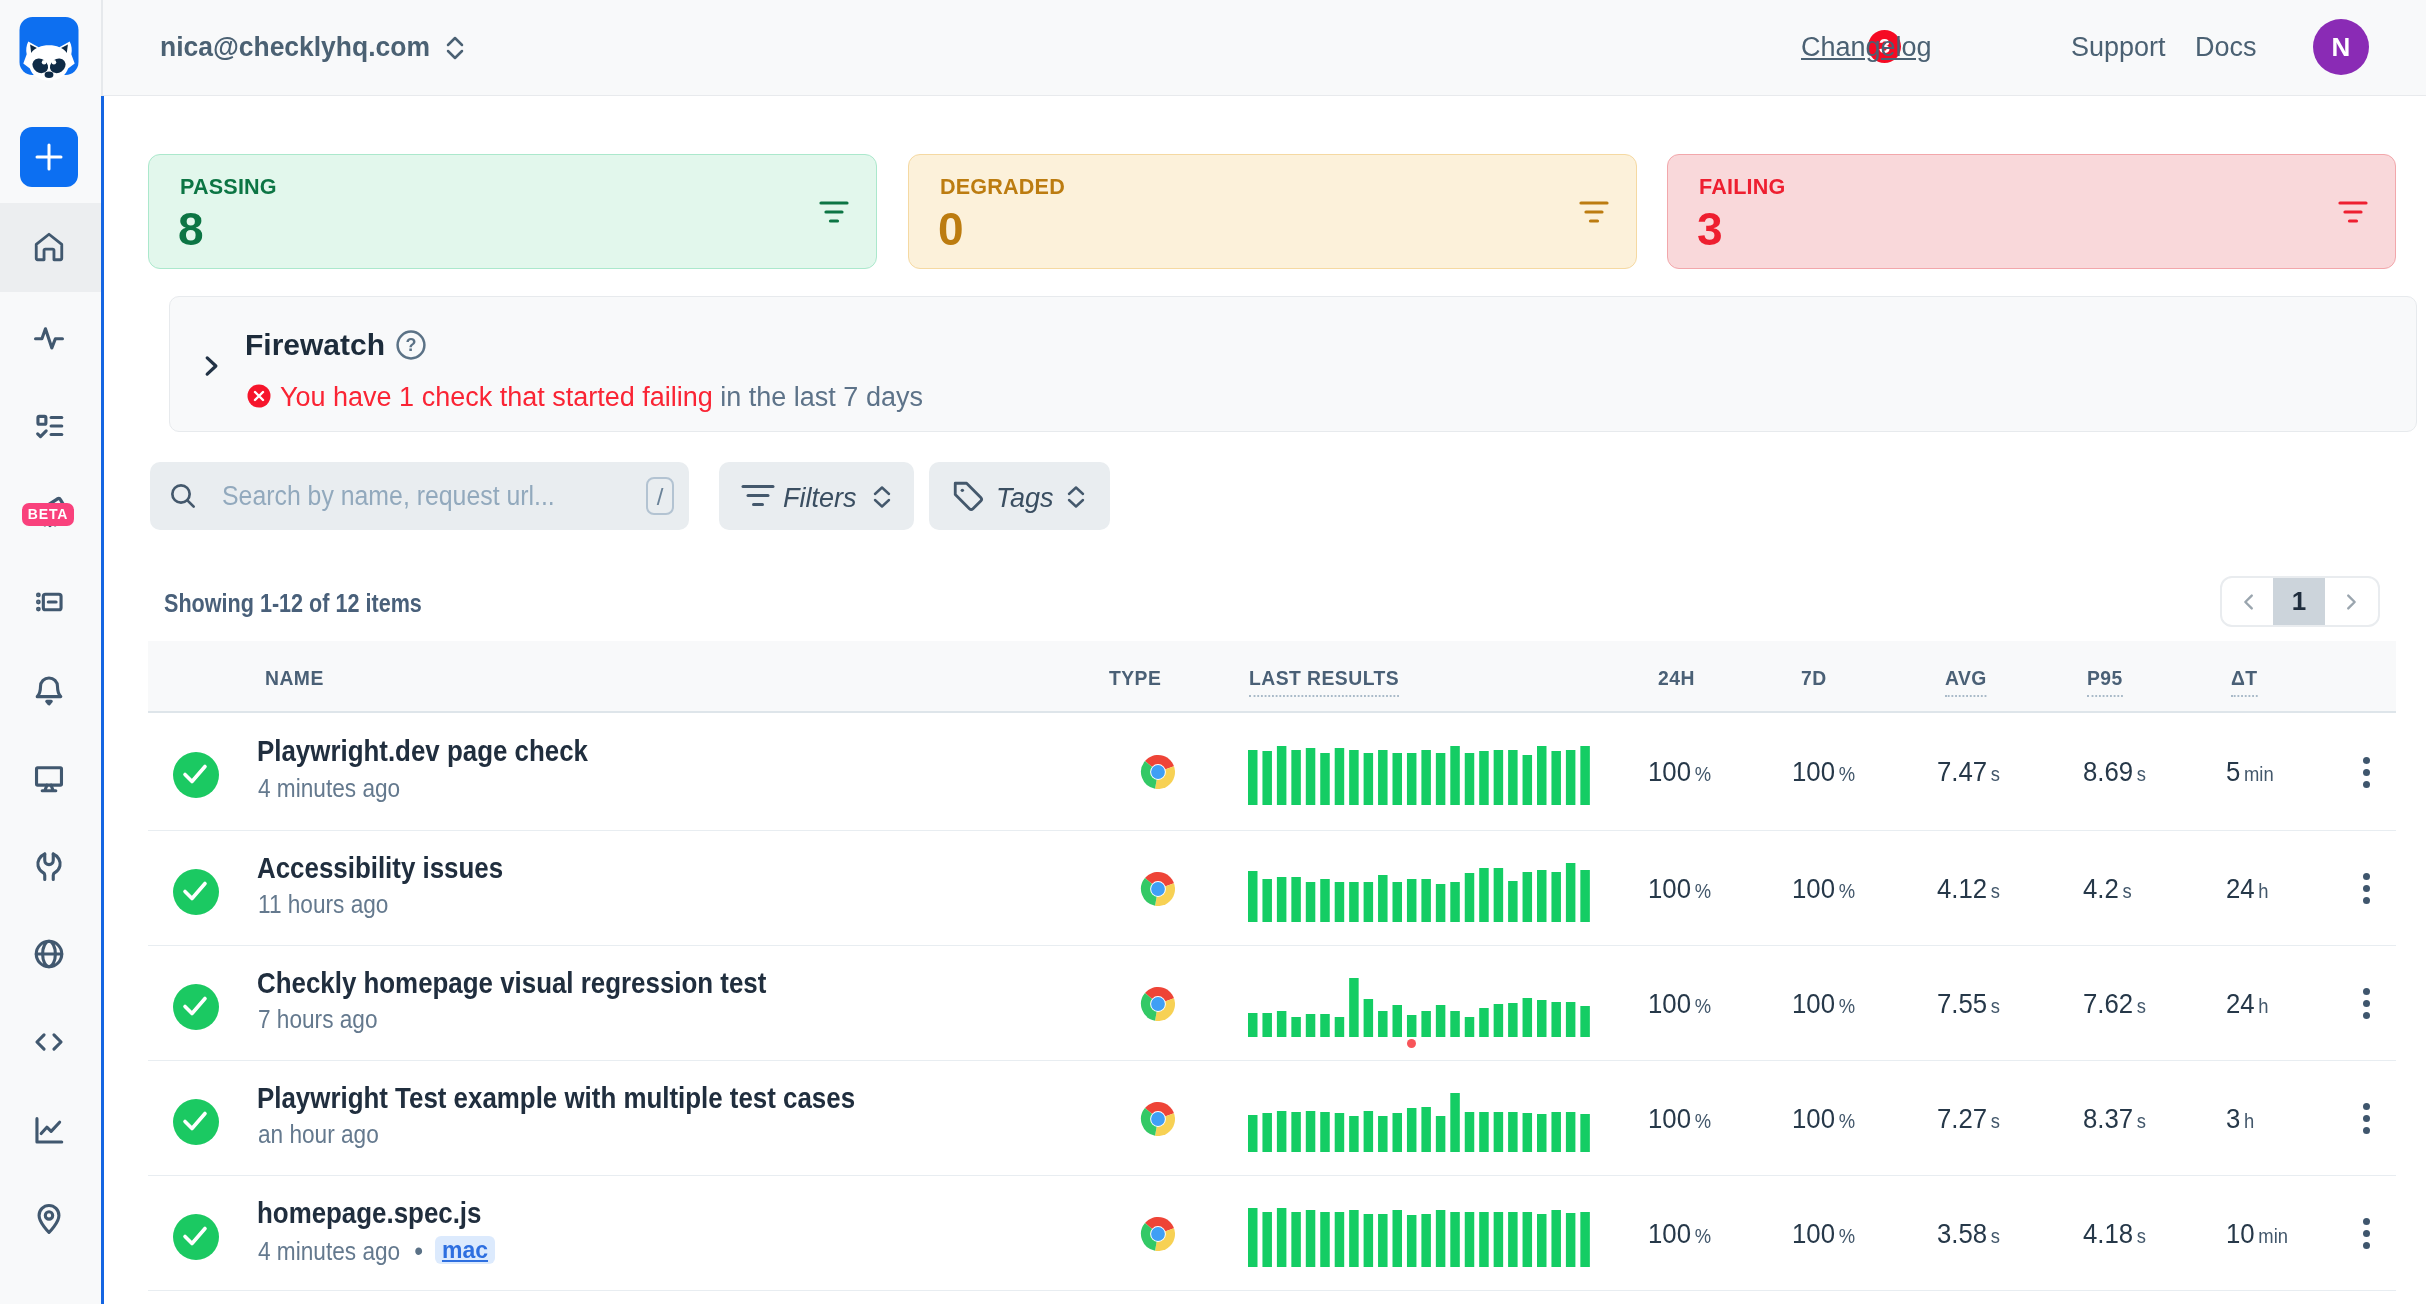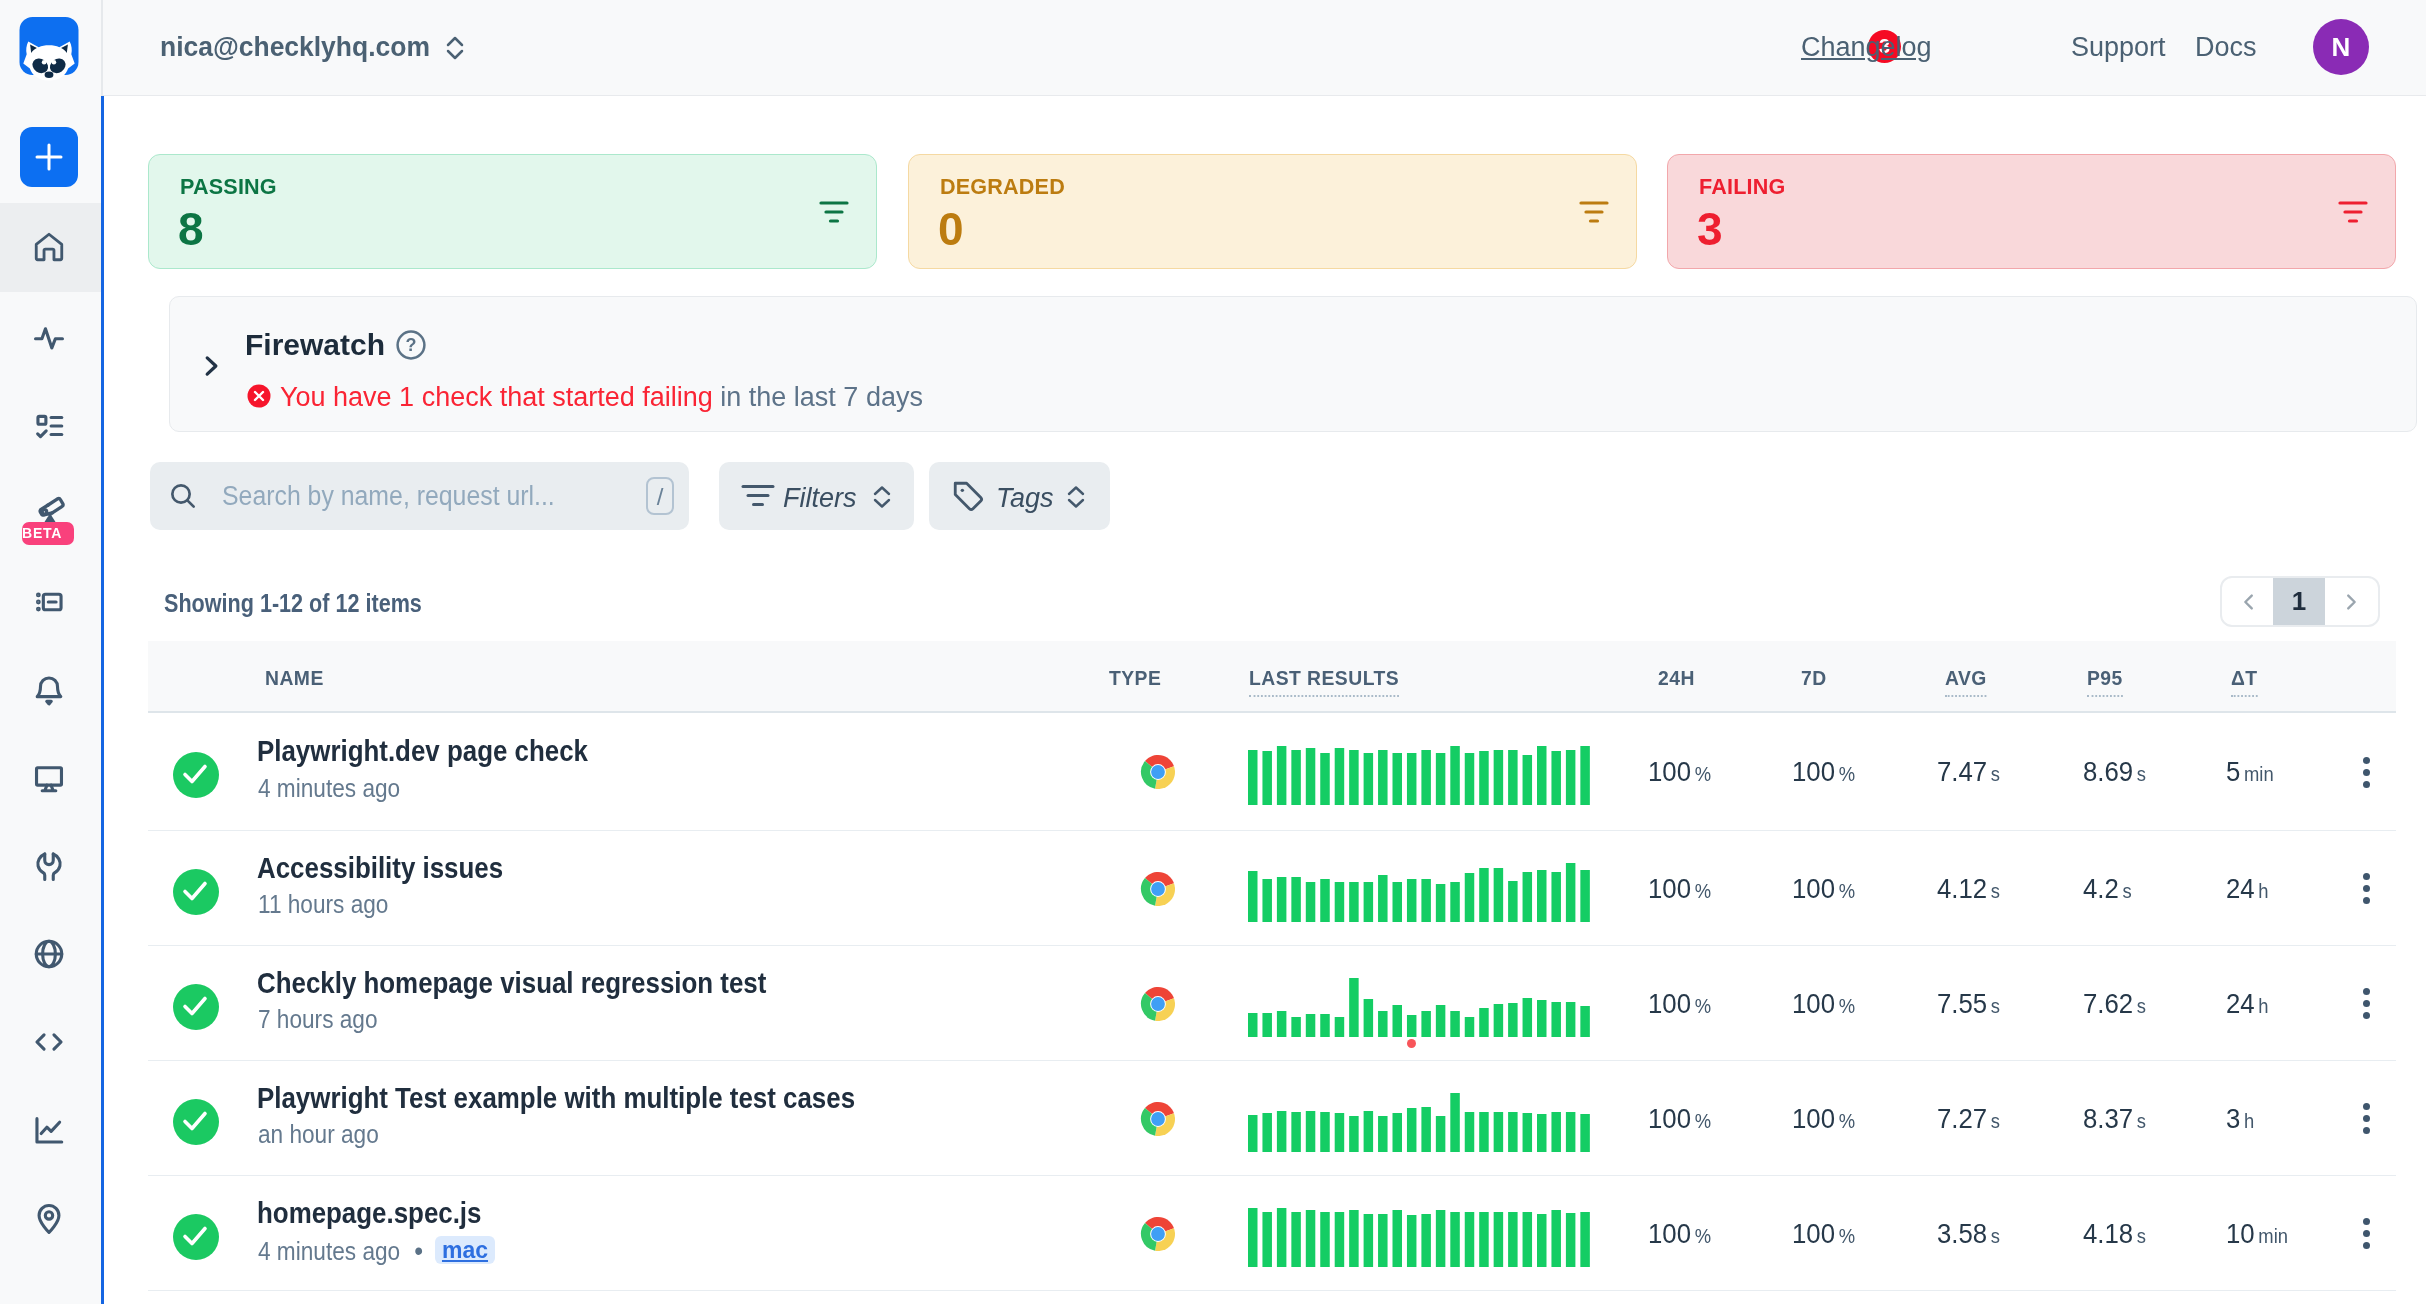--- a/index.html
+++ b/index.html
@@ -16,21 +16,21 @@
 
 
 #sidebar { left:0; top:0; width:101px; height:1304px; background:#f8f9fa; }
 #sepgray { left:101px; top:0; width:2px; height:96px; background:#e6e9ec; }
 #sepblue { left:101px; top:96px; width:3px; height:1208px; background:#1465e2; }
 #logo { left:19px; top:17px; }
 #plusbtn { left:20px; top:127px; width:58px; height:60px; border-radius:12px; background:#0c6ff2; }
 #plusbtn svg { position:absolute; left:14px; top:15px; }
 #navactive { left:0; top:203px; width:101px; height:89px; background:#eceef0; }
 .navicon { left:32px; }
-#betapill { left:22px; top:522px; width:52px; height:23px; border-radius:7px; background:#f9417c; color:#fff; font-size:14px; font-weight:700; text-align:left; line-height:23px; letter-spacing:0.8px; }
+#betapill { left:22px; top:503px; width:52px; height:23px; border-radius:7px; background:#f9417c; color:#fff; font-size:14px; font-weight:700; text-align:center; line-height:23px; letter-spacing:0.8px; }
 
 
 .card { top:154px; width:729px; height:115px; border-radius:12px; }
 .card .lbl { position:absolute; left:31px; top:19px; font-size:22px; font-weight:700; letter-spacing:0.2px; transform:scaleX(0.98); transform-origin:0 50%; }
 .card .num { position:absolute; left:29px; top:47px; font-size:46px; font-weight:700; }
 .card svg { position:absolute; right:16px; top:44px; }
 #card1 { left:148px; background:#e2f7ec; border:1.5px solid #abe8cc; }
 #card1 .lbl, #card1 .num { color:#0c7544; }
 #card2 { left:908px; background:#fcf1da; border:1.5px solid #f5d9a2; }
 #card2 .lbl, #card2 .num { color:#bc7c10; }

